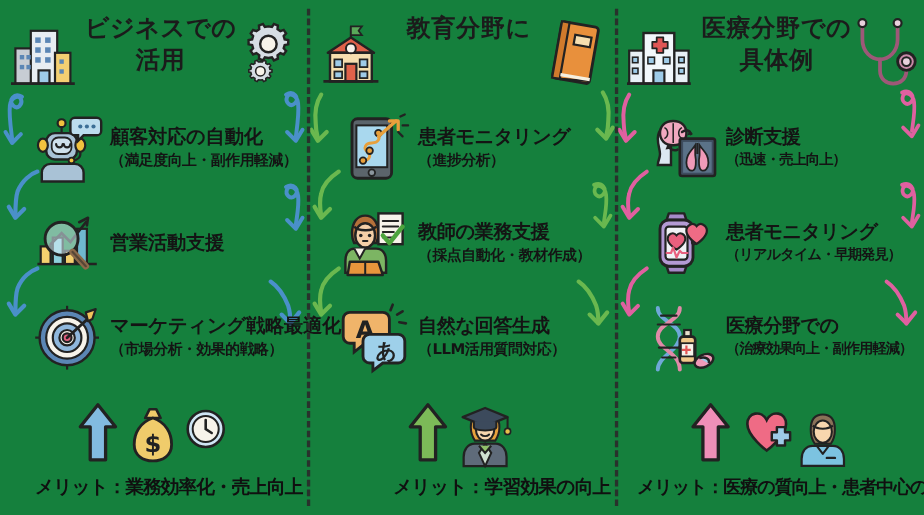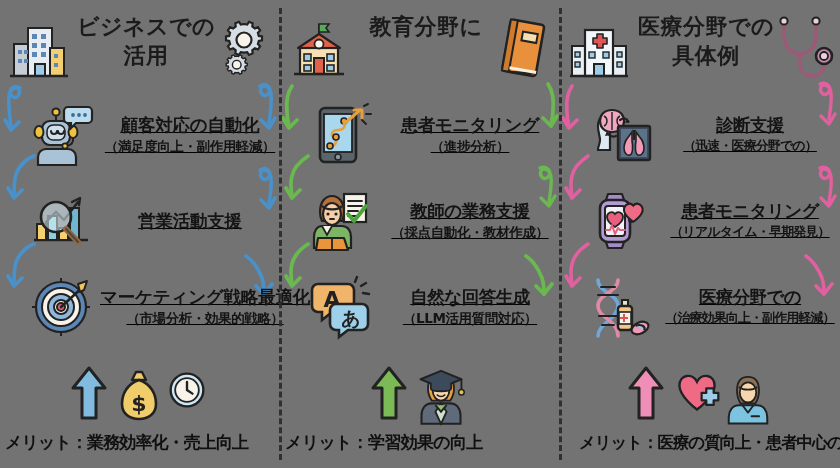--- a/index.html
+++ b/index.html
@@ -5,23 +5,22 @@
   html,body{margin:0;padding:0;}
   body{
     width:840px;height:468px;
     background:#f7f3ea;
     font-family:"DejaVu Sans","Liberation Sans",sans-serif;
     overflow:hidden;
     position:relative;
   }
   #board{
     position:absolute;inset:0;
-    background:#737373;
+    background:#15803d;
     display:flex;
-    text-decoration:underline;
   }
   .column{
     position:relative;
     width:280px;height:468px;
     box-sizing:border-box;
     flex:0 0 280px;
   }
   .divider{
     position:absolute;top:8px;bottom:8px;width:0;
     border-left:3px dashed #2b2b2b;
@@ -72,21 +71,21 @@
     display:flex;align-items:center;
     height:86px;
     padding-left:30px;
     box-sizing:border-box;
   }
   .row .ic{
     width:62px;height:62px;flex:0 0 62px;
     margin-right:8px;
     position:relative;
   }
-  .txt{flex:1 1 auto;text-align:center;}
+  .txt{flex:1 1 auto;}
   .t-main{
     font-size:17.5px;font-weight:bold;color:#141414;
     line-height:1.18;letter-spacing:-.2px;white-space:nowrap;
   }
   .t-sub{
     font-size:13.5px;font-weight:bold;color:#141414;
     line-height:1.3;letter-spacing:-.4px;white-space:nowrap;
     margin-top:2px;
   }
   .c3 .t-main{letter-spacing:-.6px;}
@@ -106,21 +105,21 @@
   .merit{
     position:absolute;left:0;right:0;bottom:0;height:118px;
   }
   .merit-icons{
     position:absolute;left:0;right:0;top:0;height:74px;
     display:flex;align-items:flex-end;justify-content:center;gap:4px;
     padding-right:6px;box-sizing:border-box;
   }
   .merit-text{
     position:absolute;left:0;right:0;bottom:12px;
-    text-align:left;
+    text-align:right;
   }
   .merit-text span{
     position:relative;
     display:inline-block;
     font-size:17px;font-weight:bold;color:#101010;
     letter-spacing:-.7px;white-space:nowrap;
     padding:1px 5px 2px 5px;
   }
   .merit-text span::after{
     content:"";
@@ -558,21 +557,21 @@
             <rect x="31" y="25" width="26" height="28" fill="#5b7288"></rect>
             <path d="M42 28c-4 6-8 8-8 16 0 5 3 8 6 7 3-1 3-9 2-14z" fill="#f09ab8" stroke="#222" stroke-width="1.6"></path>
             <path d="M46 28c4 6 8 8 8 16 0 5-3 8-6 7-3-1-3-9-2-14z" fill="#f09ab8" stroke="#222" stroke-width="1.6"></path>
             <path d="M44 26v10" stroke="#222" stroke-width="2" fill="none"></path>
             <path d="M18 30q4 4 8 2" fill="none" stroke="#222" stroke-width="2.2" stroke-linecap="round"></path>
             <path d="M17 27l-2 5 6-1z" fill="#222"></path>
           </svg>
         </div>
         <div class="txt">
           <div class="t-main">診断支援</div>
-          <div class="t-sub">（迅速・医療分野での）</div>
+          <div class="t-sub">（迅速・売上向上）</div>
         </div>
       </div>
 
       <div class="arr arrL2">
         <svg viewBox="0 0 44 56" width="44" height="56">
             <path d="M22 2c-6 4-14 10-16 20-2 7-1 14 0 20" fill="none" stroke="#e060a0" stroke-width="3.6" stroke-linecap="round"></path>
             <path d="M0 34l6 10 8-8" fill="none" stroke="#e060a0" stroke-width="3.6" stroke-linecap="round" stroke-linejoin="round"></path>
           </svg>
       </div>
       <div class="arr arrR2">

